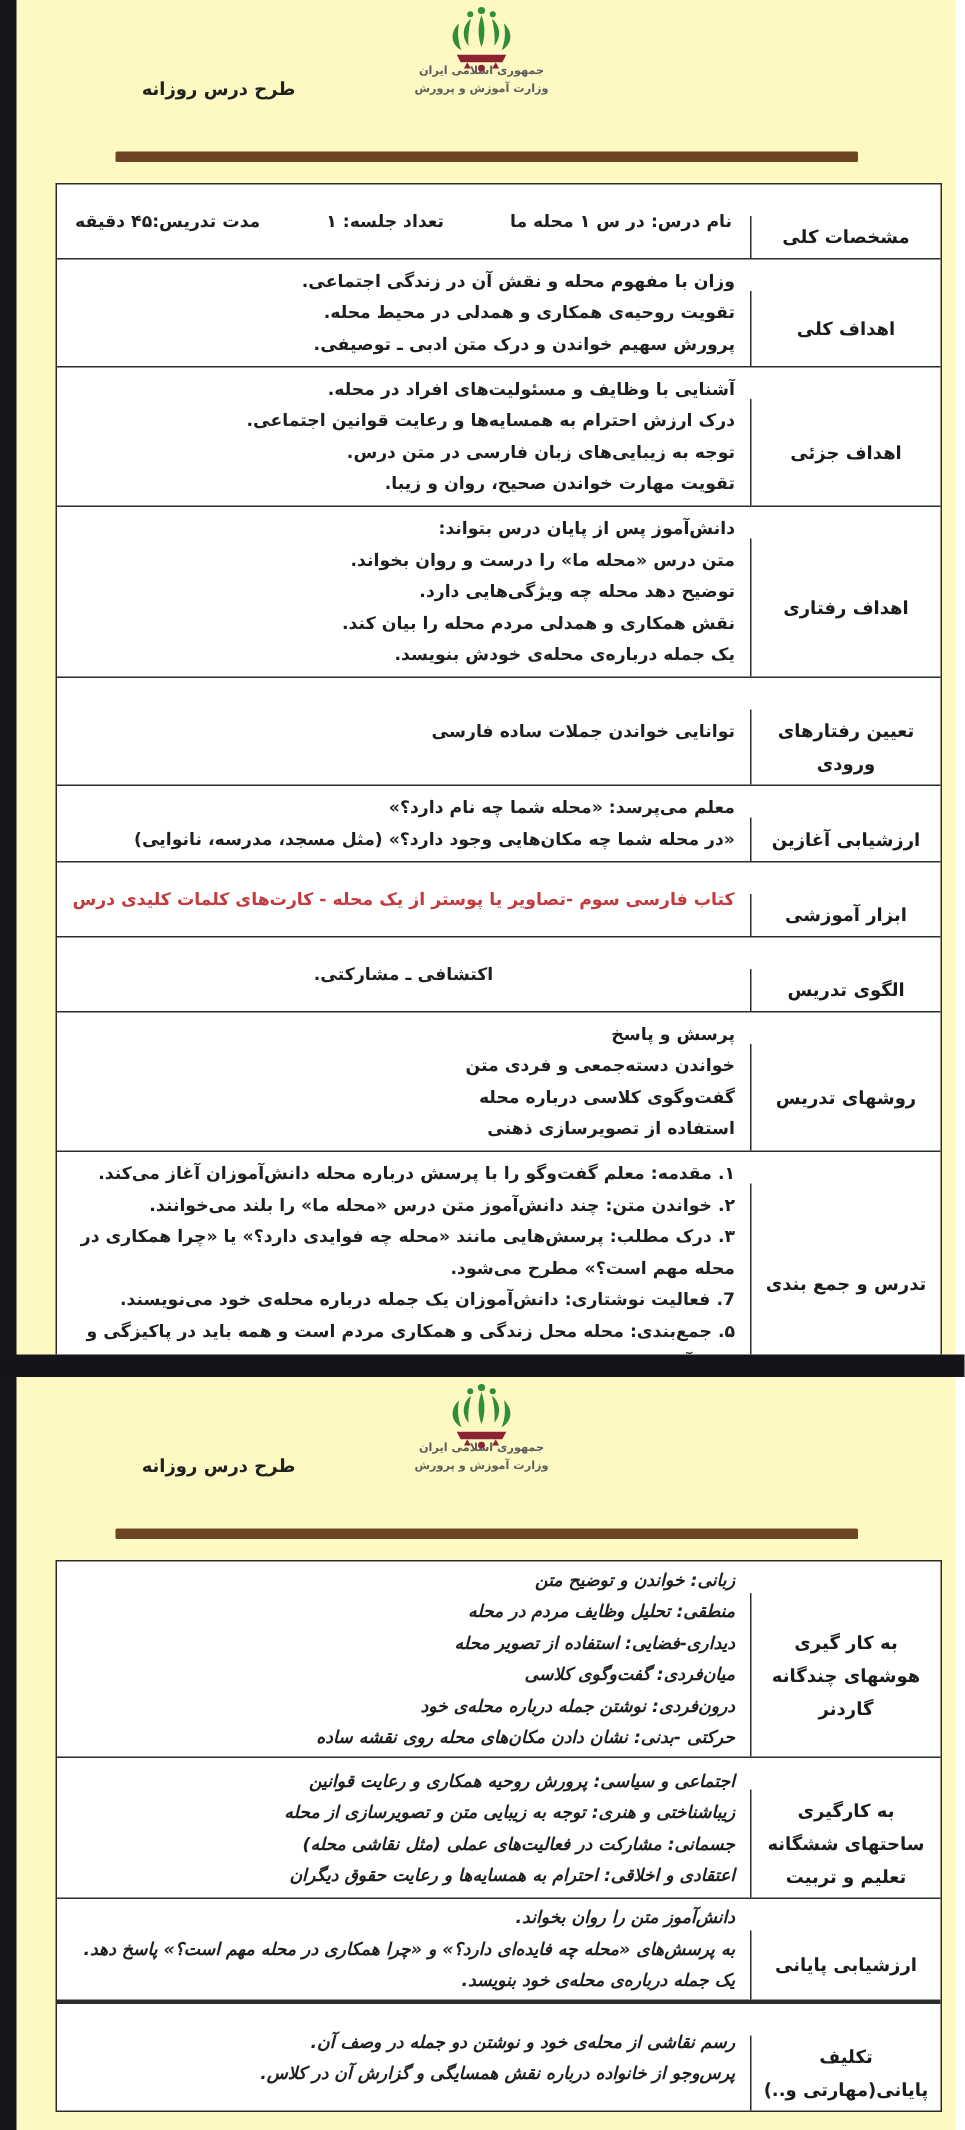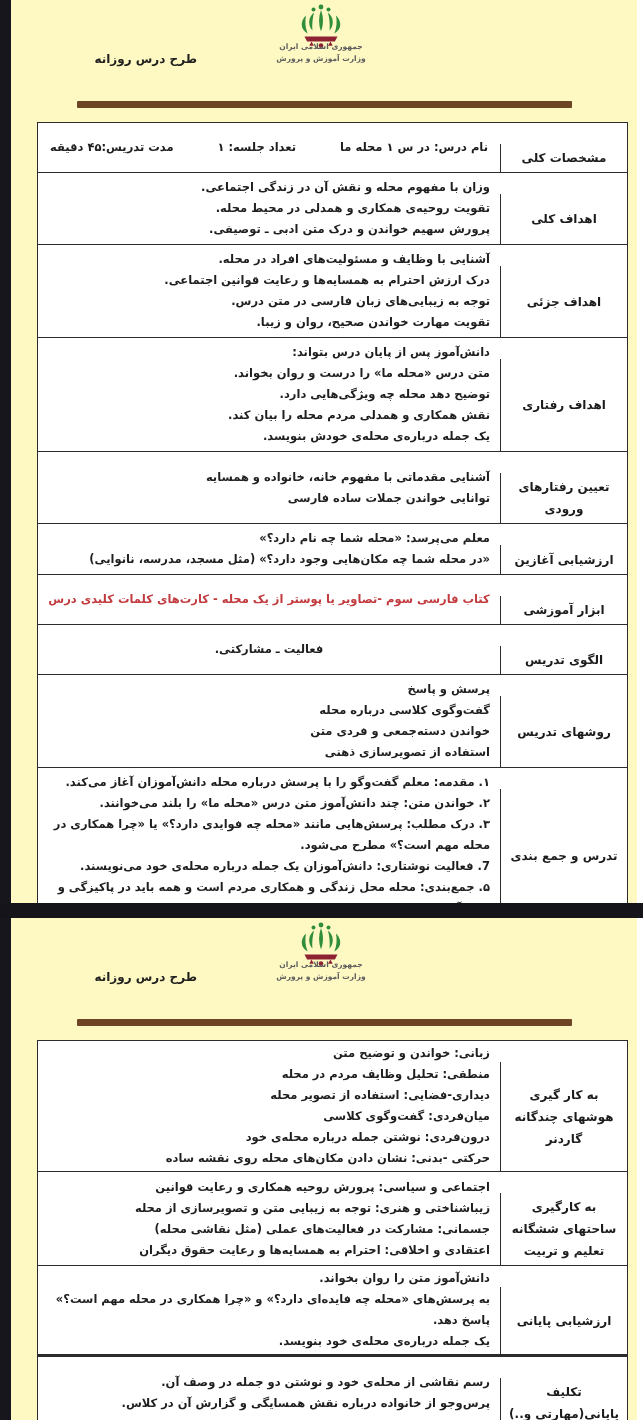--- a/index.html
+++ b/index.html
@@ -35,21 +35,21 @@
     flex:0 0 127px;box-sizing:border-box;
     display:flex;align-items:center;justify-content:center;text-align:center;
     border-left:1.4px solid #2c2c2c;
     padding:3px 8px;font-size:12px;line-height:22px;color:#1c1c1c;margin-top:21px;
   }
   .t-content{
     flex:1;min-width:0;box-sizing:border-box;
     padding:4px 10px;font-size:11.5px;
     display:flex;flex-direction:column;justify-content:center;
   }
-  #page-2 .t-content{padding:2px 10px;}
+  #page-2 .t-content{padding:2px 10px;font-style:italic;}
   .t-line{line-height:21px;}
   .t-content.segments{flex-direction:row;justify-content:space-between;align-items:center;padding:3px 12px;}
   .seg{line-height:21px;white-space:nowrap;}
   .t-row.center .t-content{align-items:center;text-align:center;}
   .t-row.red-center .t-content{align-items:center;text-align:center;color:var(--accent-red,#c23b3f);}
   #page-2 .t-row:last-child{border-top-width:3px;}
 </style>
 </head>
 <body style="--accent-red: #c23b3f; --rule-brown: #6d4524;">
 
@@ -115,49 +115,48 @@
           <div class="t-line">دانش‌آموز پس از پایان درس بتواند:</div>
           <div class="t-line">متن درس «محله ما» را درست و روان بخواند.</div>
           <div class="t-line">توضیح دهد محله چه ویژگی‌هایی دارد.</div>
           <div class="t-line">نقش همکاری و همدلی مردم محله را بیان کند.</div>
           <div class="t-line">یک جمله  درباره‌ی محله‌ی خودش بنویسد.</div>
         </div>
       </div>
       <div class="t-row">
         <div class="t-label">تعیین رفتارهای ورودی</div>
         <div class="t-content">
-          <div class="t-line">آشنایی مقدماتی با مفهوم خانه، خانواده و همسایه</div>
           <div class="t-line">توانایی خواندن جملات ساده فارسی</div>
         </div>
       </div>
       <div class="t-row">
         <div class="t-label">ارزشیابی آغازین</div>
         <div class="t-content">
           <div class="t-line">معلم می‌پرسد: «محله شما چه نام دارد؟»</div>
           <div class="t-line">«در محله شما چه مکان‌هایی وجود دارد؟» (مثل مسجد، مدرسه، نانوایی)</div>
         </div>
       </div>
       <div class="t-row red-center">
         <div class="t-label">ابزار آموزشی</div>
         <div class="t-content">
           <div class="t-line">کتاب فارسی سوم -تصاویر یا پوستر از یک محله - کارت‌های کلمات کلیدی درس</div>
         </div>
       </div>
       <div class="t-row center">
         <div class="t-label">الگوی تدریس</div>
         <div class="t-content">
-          <div class="t-line">فعالیت ـ مشارکتی.</div>
+          <div class="t-line">اکتشافی ـ مشارکتی.</div>
         </div>
       </div>
       <div class="t-row">
         <div class="t-label">روشهای تدریس</div>
         <div class="t-content">
           <div class="t-line">پرسش و پاسخ</div>
+          <div class="t-line">خواندن دسته‌جمعی و فردی متن</div>
           <div class="t-line">گفت‌وگوی کلاسی درباره محله</div>
-          <div class="t-line">خواندن دسته‌جمعی و فردی متن</div>
           <div class="t-line">استفاده از تصویرسازی ذهنی</div>
         </div>
       </div>
       <div class="t-row">
         <div class="t-label">تدرس و جمع بندی</div>
         <div class="t-content">
           <div class="t-line">۱. مقدمه: معلم گفت‌وگو را با پرسش درباره محله دانش‌آموزان آغاز می‌کند.</div>
           <div class="t-line">۲. خواندن متن: چند دانش‌آموز متن درس «محله ما» را بلند می‌خوانند.</div>
           <div class="t-line">۳. درک مطلب: پرسش‌هایی مانند «محله چه فوایدی دارد؟» یا «چرا همکاری در محله مهم است؟» مطرح می‌شود.</div>
           <div class="t-line">7. فعالیت نوشتاری: دانش‌آموزان یک جمله درباره محله‌ی خود می‌نویسند.</div>

